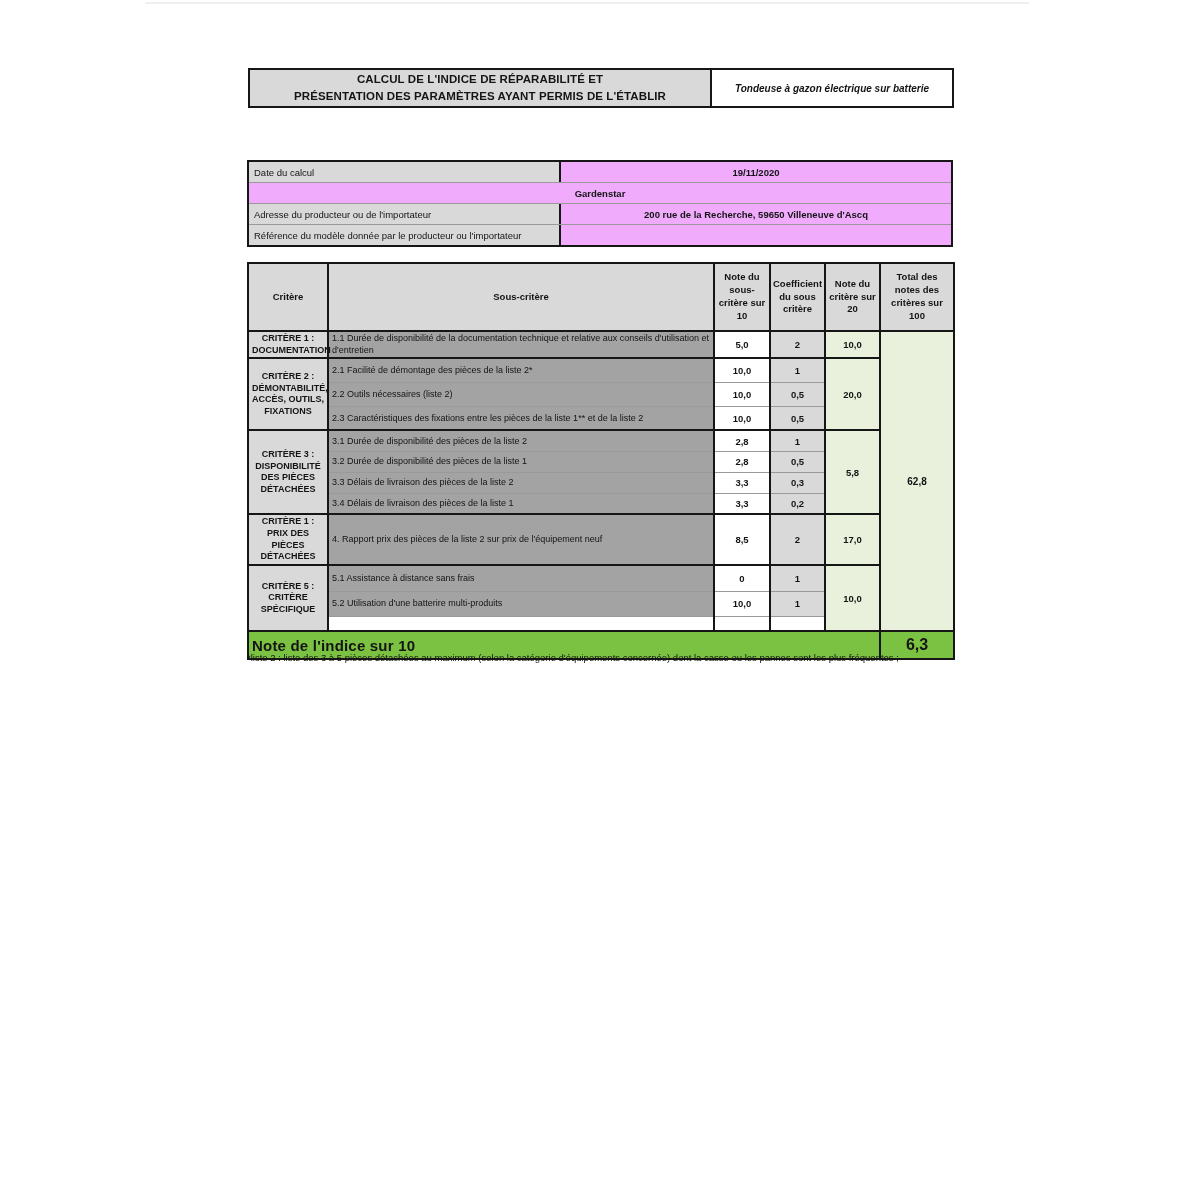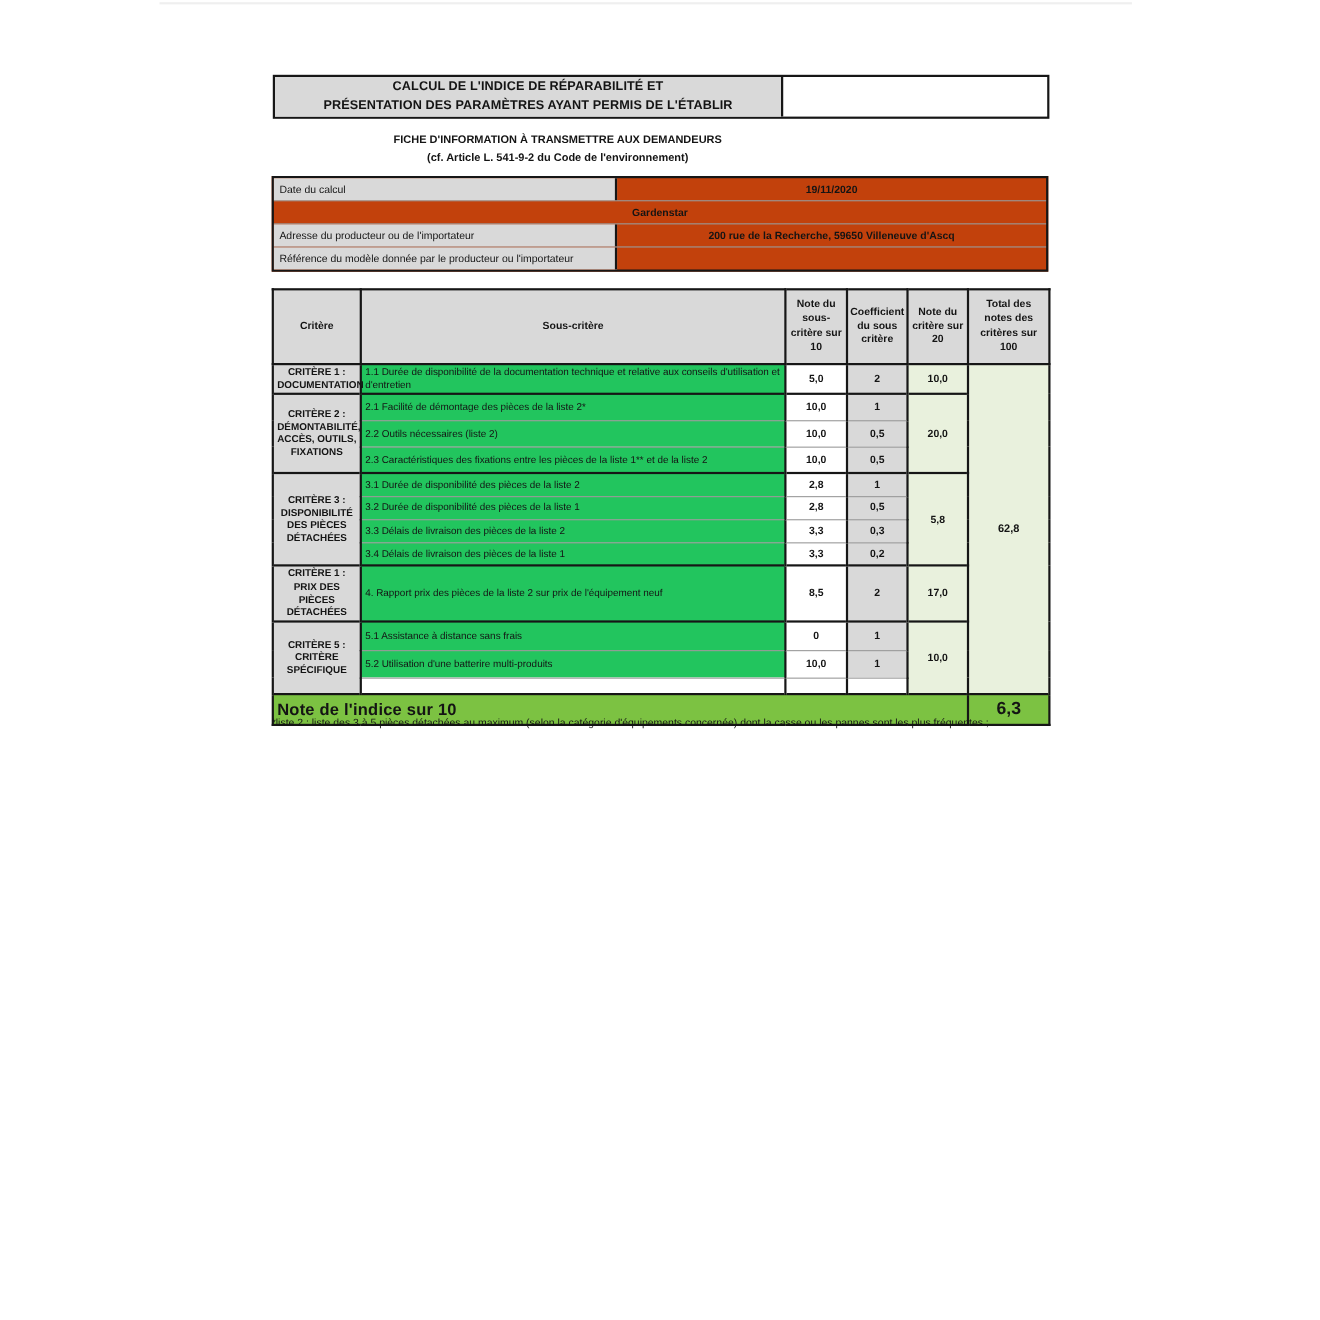--- a/index.html
+++ b/index.html
@@ -14,40 +14,40 @@
                 display:flex;flex-direction:column;justify-content:center;text-align:center;
                 font-weight:bold;font-size:11.5px;line-height:1.5;letter-spacing:.1px;}
   .header-product{flex:1;display:flex;align-items:center;justify-content:center;
                   font-weight:bold;font-style:italic;font-size:10px;background:#fff;}
 
   
   .subtitle{position:absolute;left:247px;top:120px;width:520px;text-align:center;
             font-weight:bold;font-size:10px;line-height:1.55;}
 
   
-  .info-table{position:absolute;left:247px;top:160px;width:702px;border:2px solid #161616;background:#c2410c;}
+  .info-table{position:absolute;left:247px;top:160px;width:702px;border:2px solid #161616;background:#f0abfc;}
   .info-row{display:flex;height:20px;border-top:1px solid #9a9a9a;}
   .info-row:first-child{border-top:none;}
   .info-label{width:300px;background:#d9d9d9;border-right:2px solid #161616;
               display:flex;align-items:center;padding:0 5px;font-size:9.5px;}
   .info-value{flex:1;display:flex;align-items:center;justify-content:center;
               font-weight:bold;font-size:9.5px;}
 
   
   table.score{position:absolute;left:247px;top:262px;border-collapse:collapse;table-layout:fixed;
               width:706px;font-size:9px;}
   table.score th, table.score td{
     border-left:2px solid #161616;border-right:2px solid #161616;
     border-top:1px solid #9a9a9a;border-bottom:1px solid #9a9a9a;
     vertical-align:middle;padding:1px 3px;}
   table.score thead th{background:#d9d9d9;font-weight:bold;font-size:9.5px;line-height:1.35;
     border-top:2px solid #161616;border-bottom:2px solid #161616;text-align:center;padding:2px;}
   tr.gs td{border-top:2px solid #161616;}
   td.crit{background:#d9d9d9;font-weight:bold;text-align:center;font-size:9px;line-height:1.3;}
-  td.sub{background:#22c55e;text-align:left;font-size:9px;line-height:1.25;padding:1px 4px;}
+  td.sub{background:#a3a3a3;text-align:left;font-size:9px;line-height:1.25;padding:1px 4px;}
   td.val{background:#ffffff;font-weight:bold;text-align:center;font-size:9.5px;}
   td.coef{background:#d9d9d9;font-weight:bold;text-align:center;font-size:9.5px;}
   td.n20{background:#e9f1dd;font-weight:bold;text-align:center;font-size:9.5px;}
   td.total{background:#e9f1dd;font-weight:bold;text-align:center;font-size:10px;
            border-bottom:2px solid #161616;}
   td.white{background:#ffffff;}
   tr.final td{background:#7cc242;border:2.5px solid #161616;}
   td.final-label{font-weight:bold;font-size:15px;text-align:left;padding-right:12px;letter-spacing:.2px;}
   td.final-value{font-weight:bold;font-size:16px;text-align:center;}
 
@@ -60,26 +60,23 @@
 <body>
 
 <div class="canvas">
   <div class="scan-edge"></div>
 
   <div class="header-row">
     <div class="header-title">
       <div>CALCUL DE L'INDICE DE RÉPARABILITÉ ET</div>
       <div>PRÉSENTATION DES PARAMÈTRES AYANT PERMIS DE L'ÉTABLIR</div>
     </div>
+    <div class="header-product">Tondeuse à gazon électrique sur batterie</div>
   </div>
 
-  <div class="subtitle">
-    <div>FICHE D'INFORMATION À TRANSMETTRE AUX DEMANDEURS</div>
-    <div>(cf. Article L. 541-9-2 du Code de l'environnement)</div>
-  </div>
 
   <div class="info-table">
     <div class="info-row">
       <div class="info-label">Date du calcul</div>
       <div class="info-value">19/11/2020</div>
     </div>
     <div class="info-row">
       <div class="info-value">Gardenstar</div>
     </div>
     <div class="info-row">

